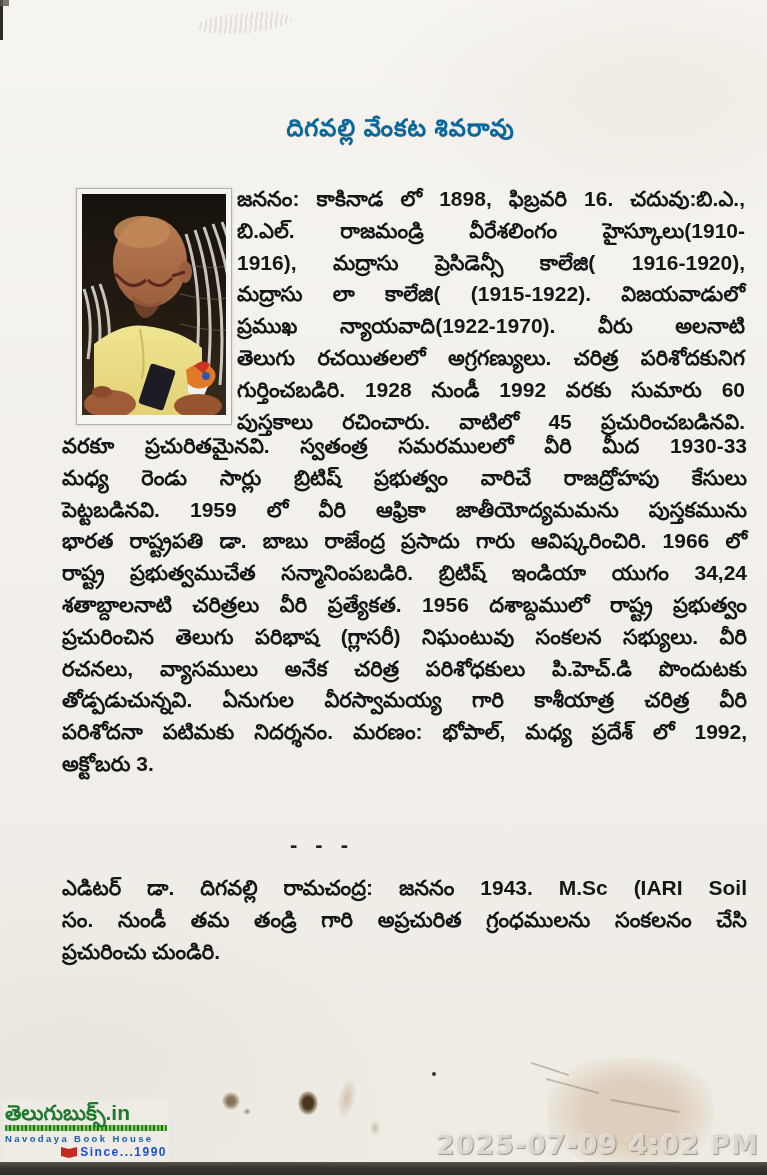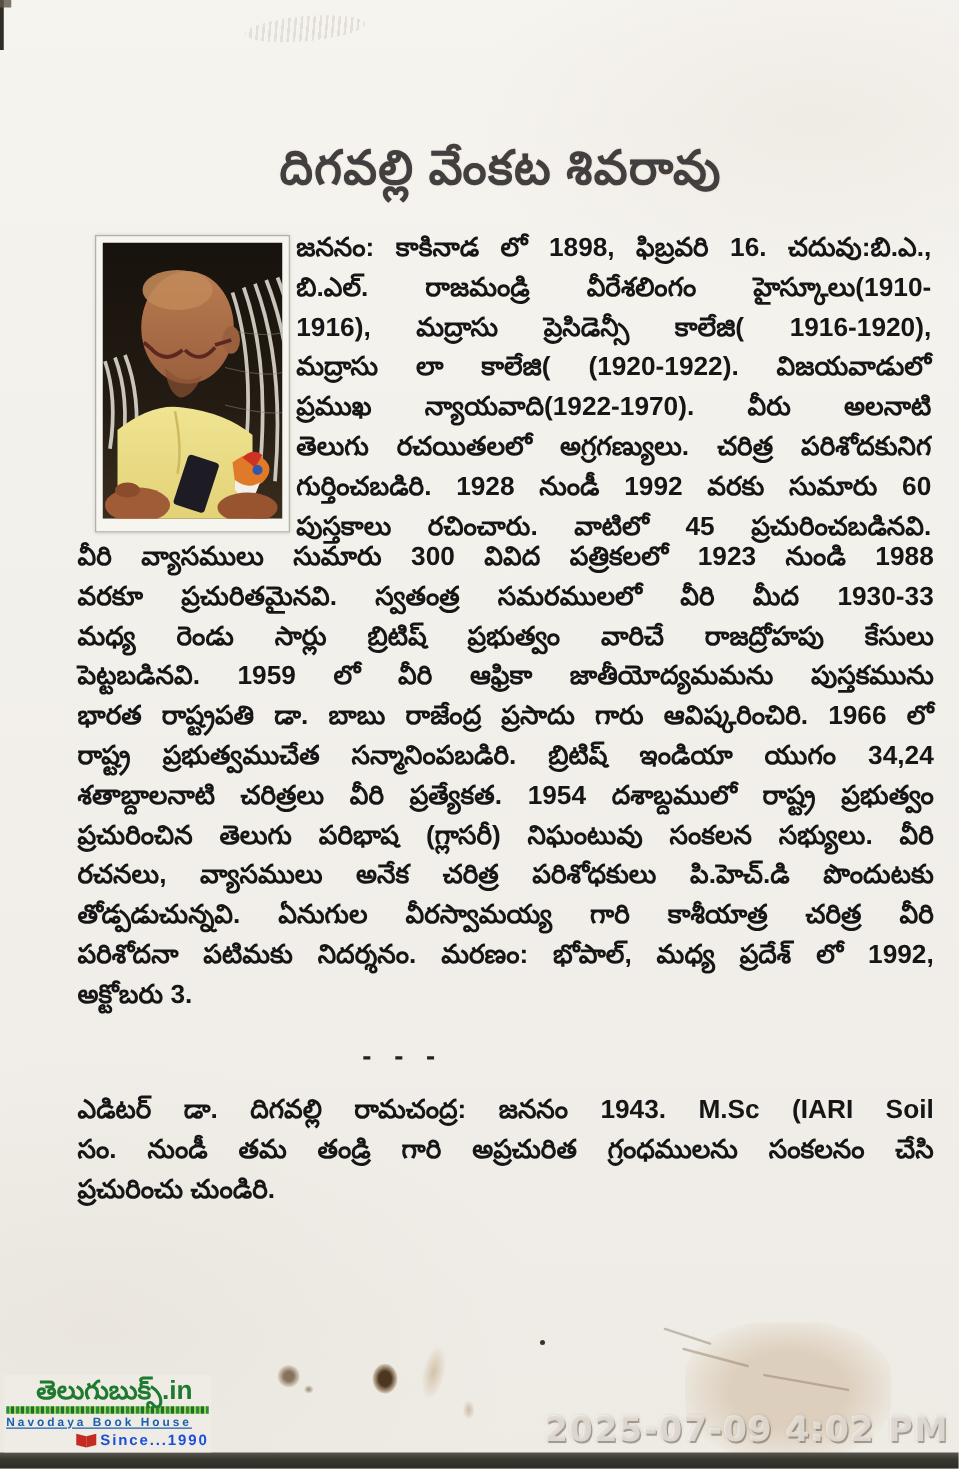--- a/index.html
+++ b/index.html
@@ -12,22 +12,22 @@
   .paper-tint{
     position:absolute;inset:0;pointer-events:none;
     background:
       radial-gradient(ellipse 400px 200px at 85% 8%, rgba(210,200,185,.18), transparent 70%),
       radial-gradient(ellipse 500px 300px at 10% 90%, rgba(205,195,180,.15), transparent 70%),
       linear-gradient(180deg, rgba(255,255,255,.25), rgba(0,0,0,.02));
   }
   .page-title{
     position:absolute;left:0;right:0;top:114px;
     text-align:center;padding-left:34px;
-    font-size:38px;font-weight:800;letter-spacing:1px;
-    color:#404040;
+    font-size:24px;font-weight:800;letter-spacing:1px;
+    color:#0369a1;
     text-shadow:0 0 1px rgba(160,40,20,.4);
   }
   .photo{
     position:absolute;left:76px;top:188px;
     background:#f7f5f0;border:1px solid #b6b1a8;padding:5px;
     box-shadow:0 0 3px rgba(0,0,0,.15);
   }
   .bio-text .line{
     font-size:21px;line-height:31.8px;font-weight:700;color:#161616;
     text-align:justify;text-align-last:justify;
@@ -46,28 +46,28 @@
     position:absolute;left:0;right:0;bottom:0;height:13px;
     background:linear-gradient(180deg,#5a564f 0%,#3a3731 40%,#2e2b27 100%);
   }
   
   .wm{
     position:absolute;left:3px;bottom:13px;width:162px;
     background:rgba(240,238,232,.6);padding:2px 2px 3px 2px;
   }
   .wm-site{
     font-size:21px;font-weight:800;color:#1e7a2e;line-height:22px;
-    letter-spacing:0px;white-space:nowrap;margin-left:24px;
+    letter-spacing:0px;white-space:nowrap;
   }
   .wm-grass{
     height:6px;margin:1px 0 2px 0;
     background:repeating-linear-gradient(90deg,#2e8b34 0 2px,#7cc24e 2px 4px,#1e6e28 4px 6px,#9ad05f 6px 8px);
   }
   .wm-store{
-    font-size:9.5px;font-weight:800;color:#1b5fae;letter-spacing:2.4px;white-space:nowrap;text-decoration:underline;
+    font-size:9.5px;font-weight:800;color:#1b5fae;letter-spacing:2.4px;white-space:nowrap;
   }
   .wm-since-row{display:flex;align-items:center;justify-content:flex-end;gap:3px;margin-top:1px;}
   .wm-book{
     width:16px;height:9px;position:relative;
   }
   .wm-book:before,.wm-book:after{
     content:"";position:absolute;top:0;width:8px;height:9px;background:#c42b22;
   }
   .wm-book:before{left:0;transform:skewY(14deg);}
   .wm-book:after{right:0;transform:skewY(-14deg);}
@@ -181,34 +181,33 @@
     <ellipse cx="28" cy="210" rx="26" ry="14" fill="#a05c36"></ellipse>
     <ellipse cx="116" cy="212" rx="24" ry="12" fill="#98532f"></ellipse>
     <ellipse cx="20" cy="198" rx="10" ry="6" fill="#8a4c2c"></ellipse>
   </svg>
 </div>
 
 <div class="bio-text para1">
     <div class="line">జననం: కాకినాడ లో 1898, ఫిబ్రవరి 16. చదువు:బి.ఎ.,</div>
     <div class="line">బి.ఎల్. రాజమండ్రి వీరేశలింగం హైస్కూలు(1910-</div>
     <div class="line">1916), మద్రాసు ప్రెసిడెన్సీ కాలేజి( 1916-1920),</div>
-    <div class="line">మద్రాసు లా కాలేజి( (1920-1922). విజయవాడులో</div>
+    <div class="line">మద్రాసు లా కాలేజి( (1915-1922). విజయవాడులో</div>
     <div class="line">ప్రముఖ న్యాయవాది(1922-1970). వీరు అలనాటి</div>
     <div class="line">తెలుగు రచయితలలో అగ్రగణ్యులు. చరిత్ర పరిశోదకునిగ</div>
     <div class="line">గుర్తించబడిరి. 1928 నుండీ 1992 వరకు సుమారు 60</div>
     <div class="line">పుస్తకాలు రచించారు. వాటిలో 45  ప్రచురించబడినవి.</div>
   </div>
 <div class="bio-text para2">
-    <div class="line">వీరి వ్యాసములు సుమారు 300 వివిద పత్రికలలో 1923 నుండి 1988</div>
     <div class="line">వరకూ ప్రచురితమైనవి.  స్వతంత్ర సమరములలో వీరి మీద 1930-33</div>
     <div class="line">మధ్య రెండు సార్లు బ్రిటిష్ ప్రభుత్వం వారిచే రాజద్రోహపు కేసులు</div>
     <div class="line">పెట్టబడినవి.  1959 లో వీరి ఆఫ్రికా జాతీయోద్యమమను పుస్తకమును</div>
     <div class="line">భారత రాష్ట్రపతి డా. బాబు రాజేంద్ర ప్రసాదు గారు ఆవిష్కరించిరి. 1966 లో</div>
     <div class="line">రాష్ట్ర ప్రభుత్వముచేత సన్మానింపబడిరి. బ్రిటిష్ ఇండియా యుగం 34,24</div>
-    <div class="line">శతాబ్దాలనాటి చరిత్రలు వీరి ప్రత్యేకత. 1954 దశాబ్దములో రాష్ట్ర ప్రభుత్వం</div>
+    <div class="line">శతాబ్దాలనాటి చరిత్రలు వీరి ప్రత్యేకత. 1956 దశాబ్దములో రాష్ట్ర ప్రభుత్వం</div>
     <div class="line">ప్రచురించిన తెలుగు పరిభాష (గ్లాసరీ) నిఘంటువు సంకలన సభ్యులు.  వీరి</div>
     <div class="line">రచనలు, వ్యాసములు అనేక చరిత్ర పరిశోధకులు పి.హెచ్.డి పొందుటకు</div>
     <div class="line">తోడ్పడుచున్నవి. ఏనుగుల వీరస్వామయ్య గారి కాశీయాత్ర చరిత్ర వీరి</div>
     <div class="line">పరిశోదనా పటిమకు నిదర్శనం. మరణం: భోపాల్, మధ్య ప్రదేశ్ లో 1992,</div>
     <div class="line endline">అక్టోబరు 3.</div>
   </div>
 
 <div class="separator">- - -</div>
 
 <div class="bio-text para3">

